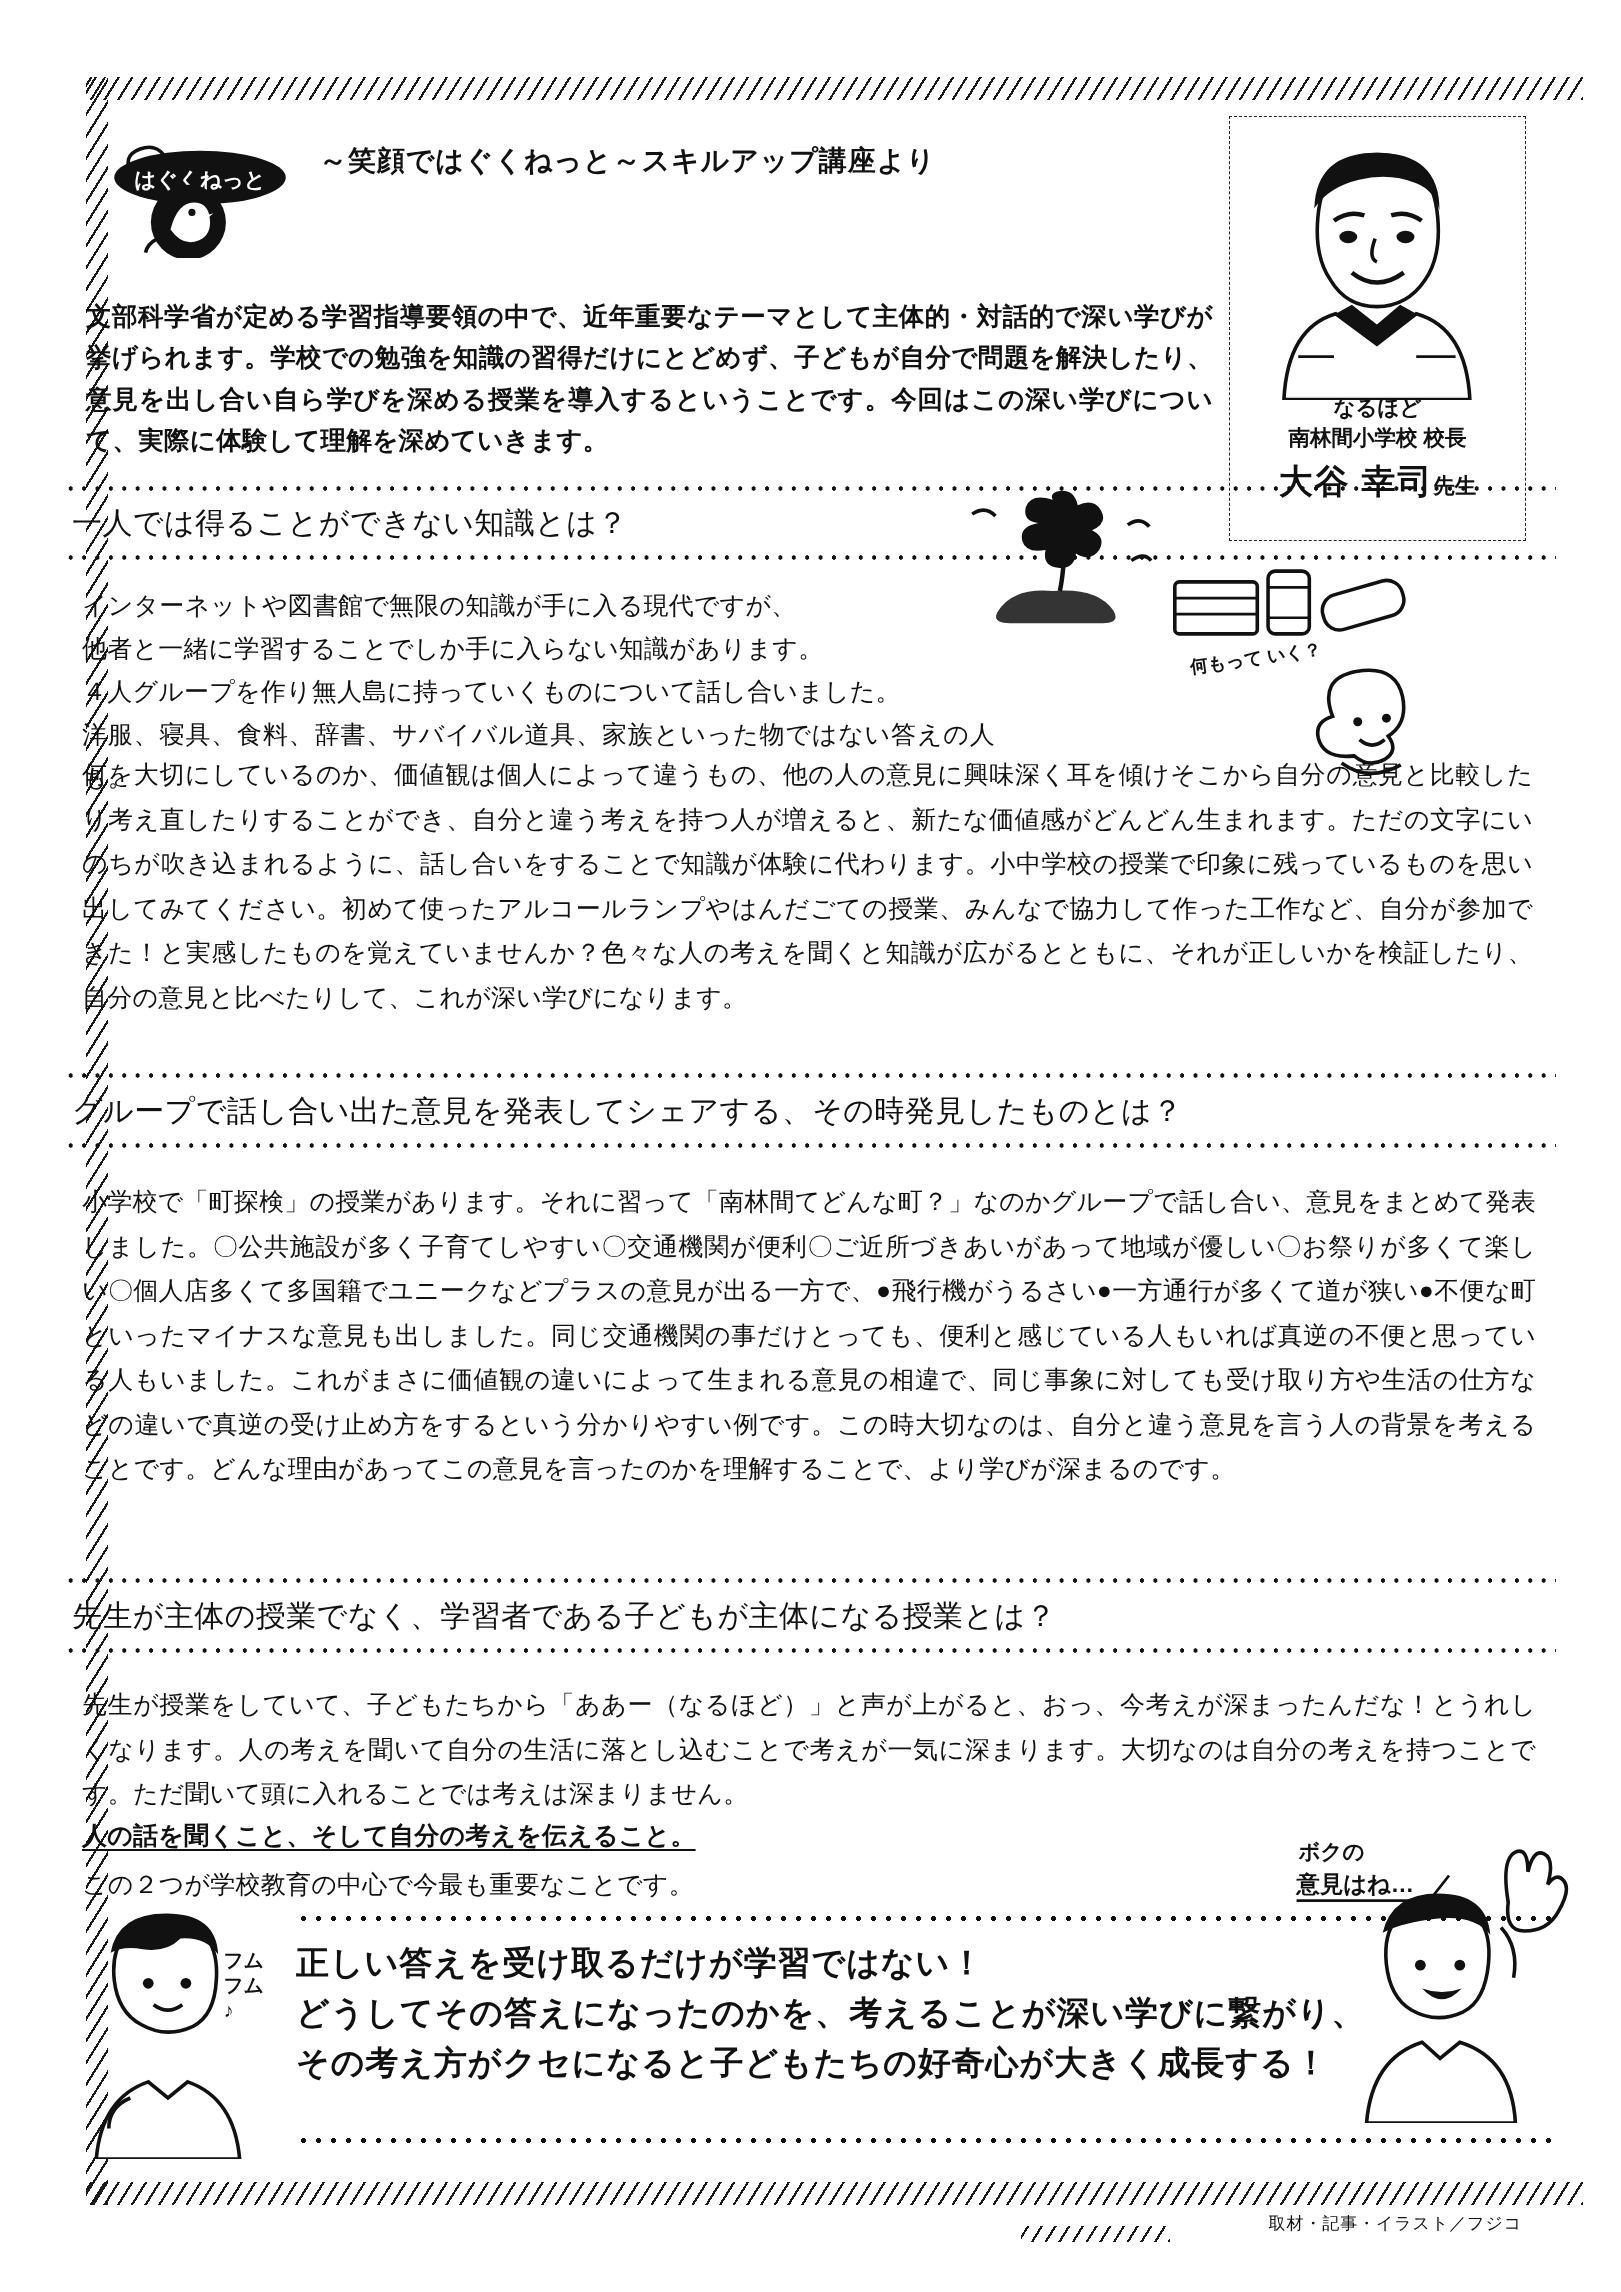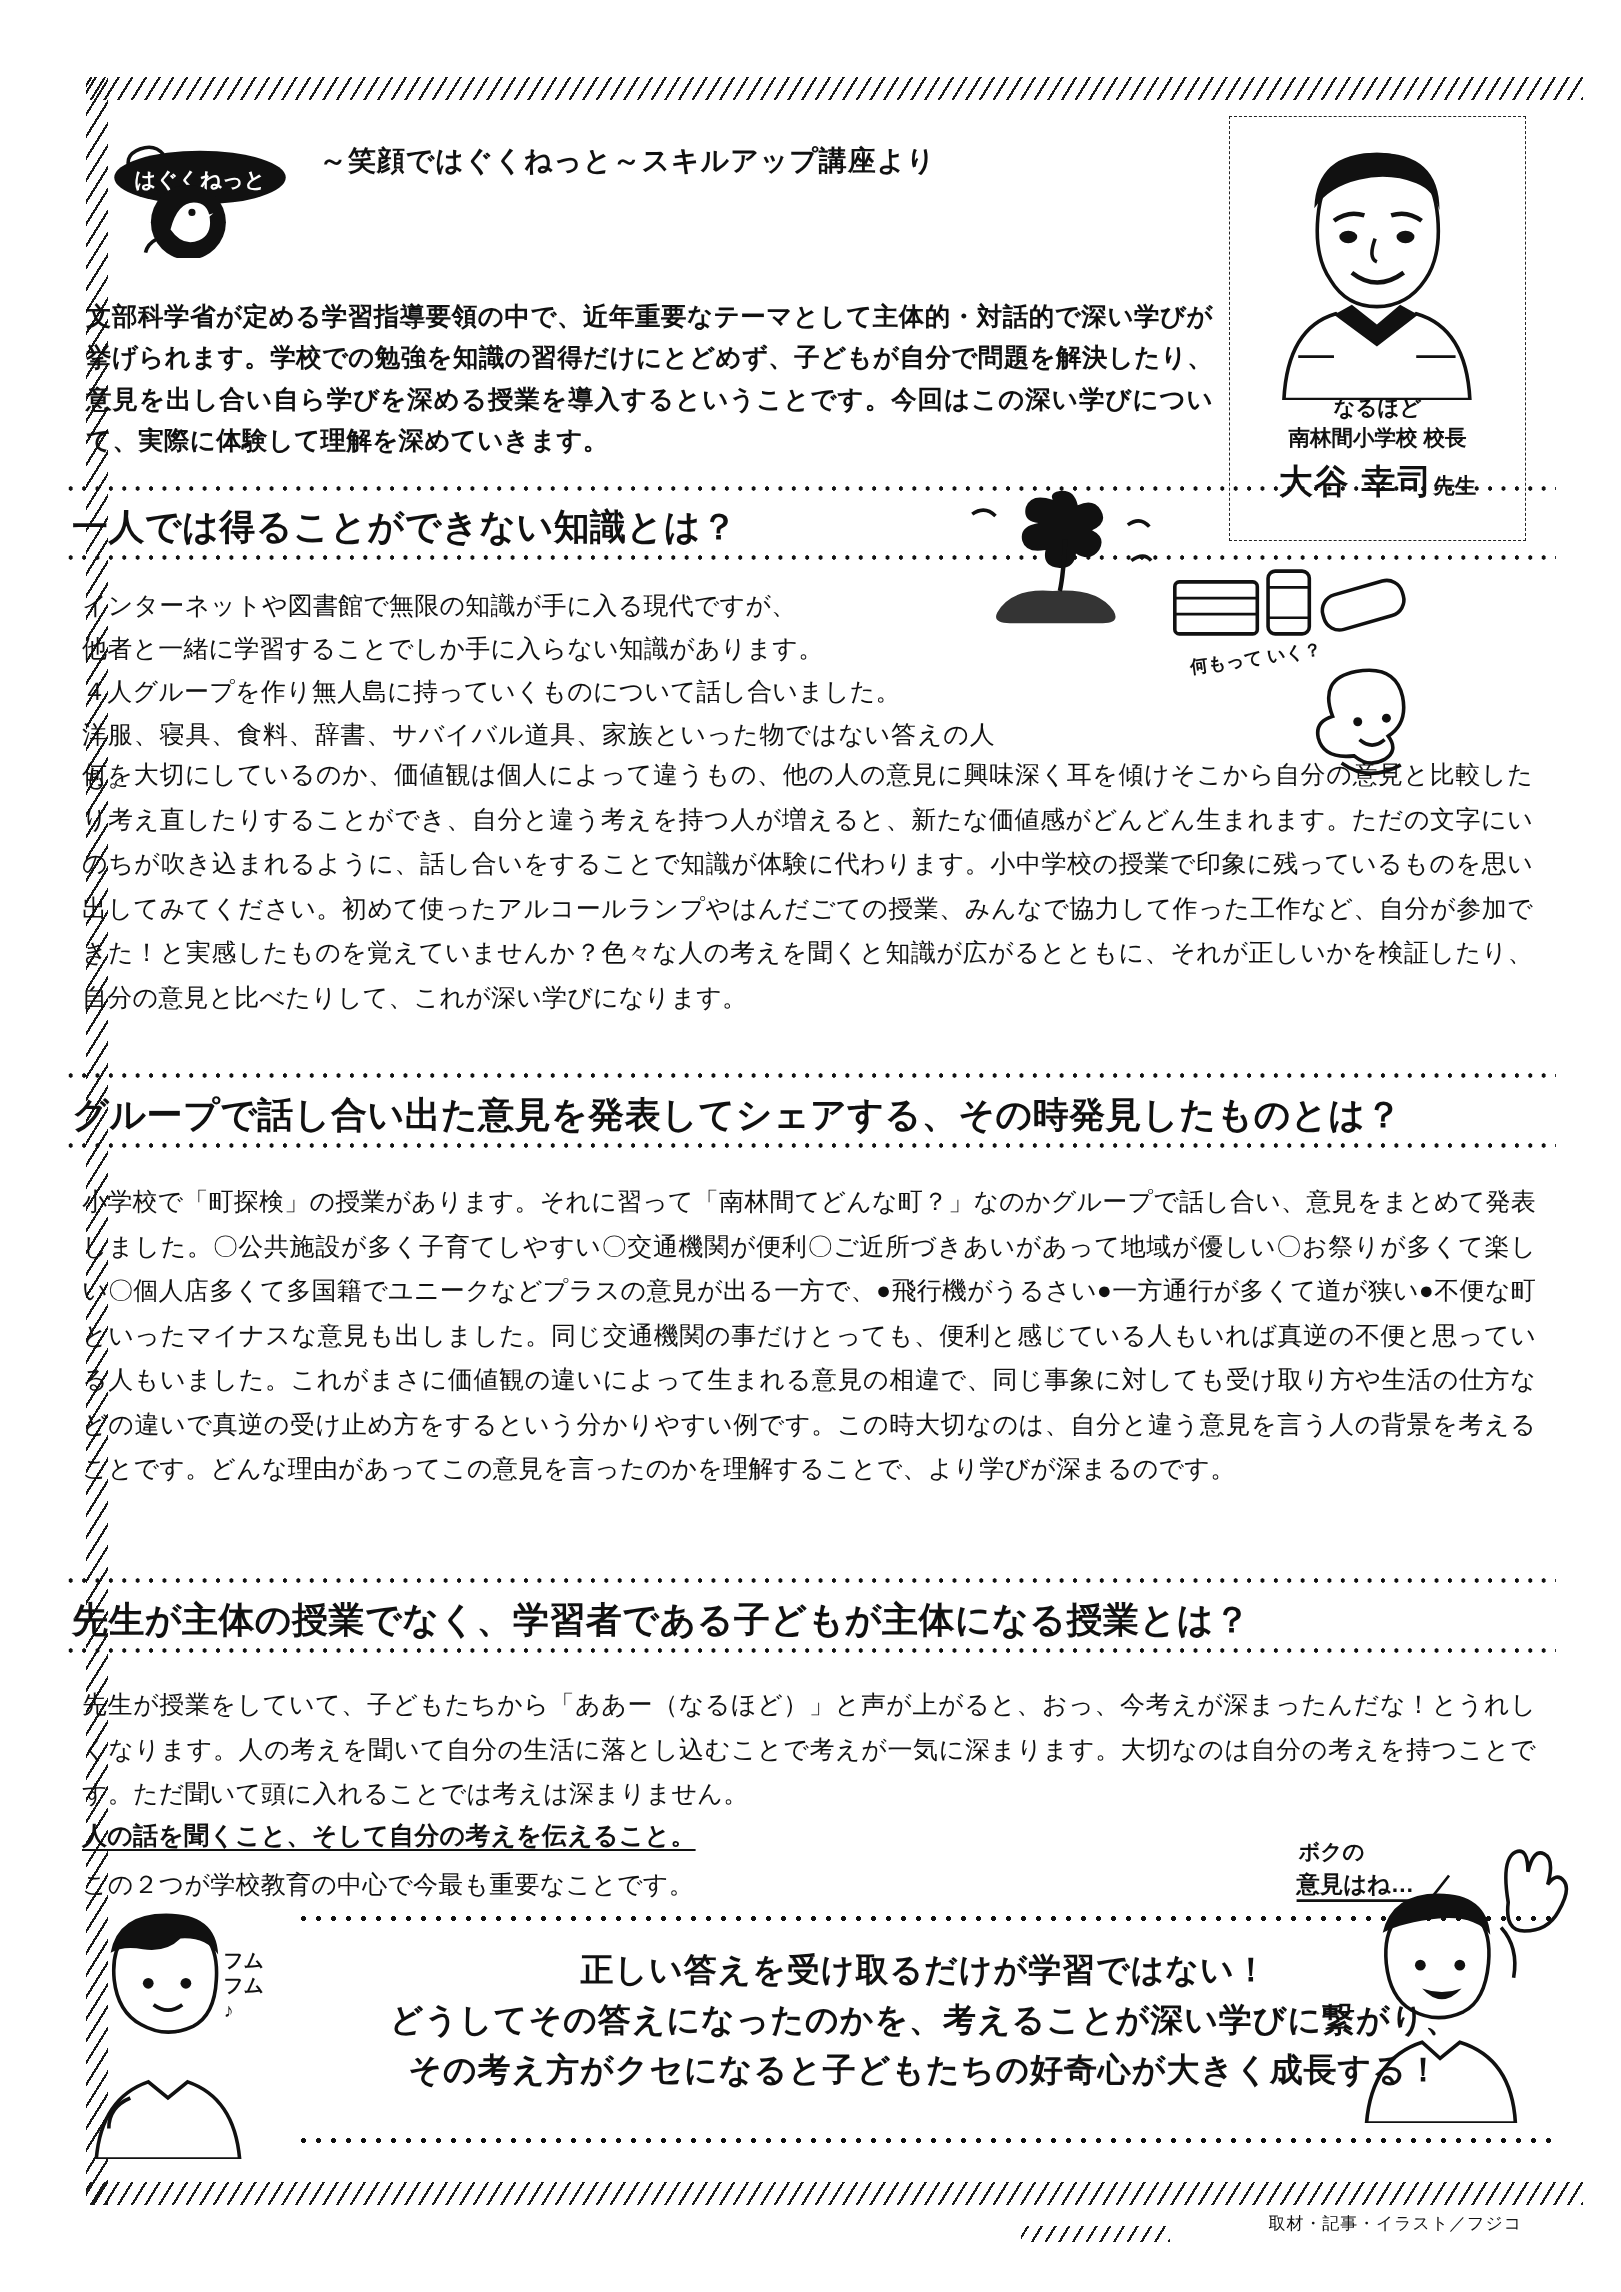--- a/index.html
+++ b/index.html
@@ -122,22 +122,22 @@
     position: absolute;
     left: 64px;
     width: 1492px; height: 9px;
     background-image: radial-gradient(circle, #111 2px, rgba(255,255,255,0) 2.3px);
     background-size: 13.4px 9px;
     background-repeat: repeat-x;
   }
   .sec-head {
     position: absolute;
     left: 72px;
-    font-size: 36px;
-    font-weight: bold;
+    font-size: 30px;
+    font-weight: normal;
     letter-spacing: 0.4px;
     white-space: nowrap;
   }
 
   .body-text {
     position: absolute;
     font-size: 25px;
     line-height: 1.72;
     letter-spacing: 0.2px;
     text-align: justify;
@@ -159,22 +159,22 @@
     position: absolute;
     left: 0; width: 1257px; height: 10.7px;
     background-image: radial-gradient(circle, #111 2.3px, rgba(255,255,255,0) 2.7px);
     background-size: 15px 10.7px;
     background-repeat: repeat-x;
   }
   .banner .dots-top { top: 0; }
   .banner .dots-bot { top: 222px; }
   .banner .lines {
     position: absolute;
-    left: 0; top: 32px; width: 1257px;
-    text-align: center;
+    left: 0; top: 25px; width: 1257px;
+    text-align: left;
     font-size: 33px;
     font-weight: bold;
     line-height: 1.52;
     letter-spacing: 0.9px;
   }
 
   .credit {
     position: absolute;
     right: 99px; top: 2212px;
     font-size: 17px;

